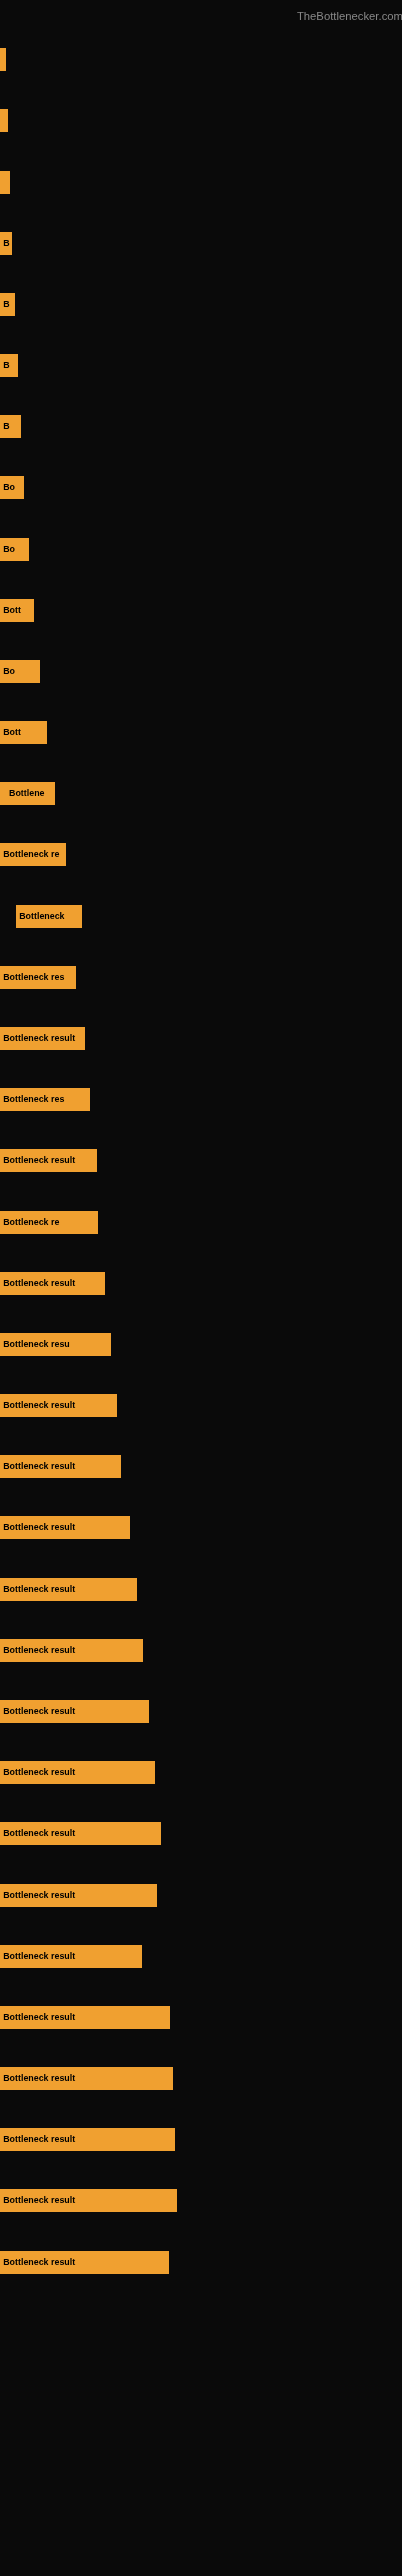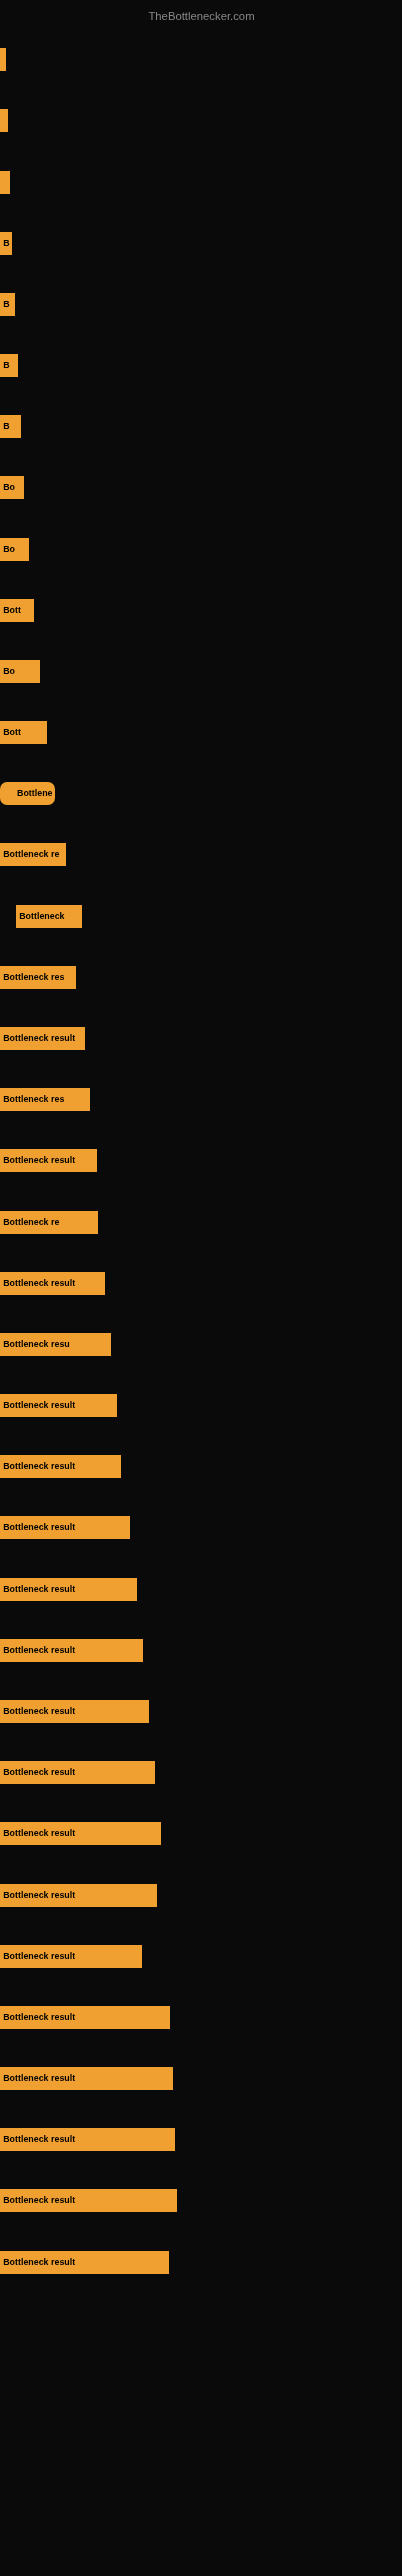--- a/index.html
+++ b/index.html
@@ -12,21 +12,21 @@
       background-color: #0a0a0a;
       width: 403px;
       min-height: 2576px;
       font-family: Arial, sans-serif;
       position: relative;
     }
 
     .site-title {
       color: #888;
       font-size: 11.3px;
-      text-align: center;
+      text-align: right;
       padding: 6.4px 0;
       position: absolute;
       top: 4px;
       width: 100%;
     }
 
     .bars-container {
       position: absolute;
       top: 24px;
       left: 0;
@@ -69,21 +69,21 @@
     <div style="position: absolute; top: 575px; left: 0px; width: 100%; height: 22.5px;">
       <div style="background-color: rgb(240, 160, 48); height: 22.5px; width: 34px; display: flex; align-items: center; padding-left: 3.2px; color: rgb(0, 0, 0); font-size: 8.9px; font-weight: bold; white-space: nowrap; overflow: hidden;">Bott</div>
     </div>
     <div style="position: absolute; top: 636px; left: 0px; width: 100%; height: 22.5px;">
       <div style="background-color: rgb(240, 160, 48); height: 22.5px; width: 40px; display: flex; align-items: center; padding-left: 3.2px; color: rgb(0, 0, 0); font-size: 8.9px; font-weight: bold; white-space: nowrap; overflow: hidden;">Bo</div>
     </div>
     <div style="position: absolute; top: 697px; left: 0px; width: 100%; height: 22.5px;">
       <div style="background-color: rgb(240, 160, 48); height: 22.5px; width: 47px; display: flex; align-items: center; padding-left: 3.2px; color: rgb(0, 0, 0); font-size: 8.9px; font-weight: bold; white-space: nowrap; overflow: hidden;">Bott</div>
     </div>
     <div style="position: absolute; top: 758px; left: 0px; width: 100%; height: 22.5px;">
-      <div style="background-color: rgb(240, 160, 48); height: 22.5px; width: 55px; display: flex; align-items: center; padding-left: 17px; color: rgb(0, 0, 0); font-size: 8.9px; font-weight: bold; white-space: nowrap; overflow: hidden; border-radius: 7px;">Bottlene</div>
+      <div style="background-color: rgb(240, 160, 48); height: 22.5px; width: 55px; display: flex; align-items: center; padding-left: 9px; color: rgb(0, 0, 0); font-size: 8.9px; font-weight: bold; white-space: nowrap; overflow: hidden;">Bottlene</div>
     </div>
     <div style="position: absolute; top: 819px; left: 0px; width: 100%; height: 22.5px;">
       <div style="background-color: rgb(240, 160, 48); height: 22.5px; width: 66px; display: flex; align-items: center; padding-left: 3.2px; color: rgb(0, 0, 0); font-size: 8.9px; font-weight: bold; white-space: nowrap; overflow: hidden;">Bottleneck re</div>
     </div>
     <div style="position: absolute; top: 881px; left: 16px; width: 100%; height: 22.5px;">
       <div style="background-color: rgb(240, 160, 48); height: 22.5px; width: 66px; display: flex; align-items: center; padding-left: 3.2px; color: rgb(0, 0, 0); font-size: 8.9px; font-weight: bold; white-space: nowrap; overflow: hidden;">Bottleneck</div>
     </div>
     <div style="position: absolute; top: 942px; left: 0px; width: 100%; height: 22.5px;">
       <div style="background-color: rgb(240, 160, 48); height: 22.5px; width: 76px; display: flex; align-items: center; padding-left: 3.2px; color: rgb(0, 0, 0); font-size: 8.9px; font-weight: bold; white-space: nowrap; overflow: hidden;">Bottleneck res</div>
     </div>

